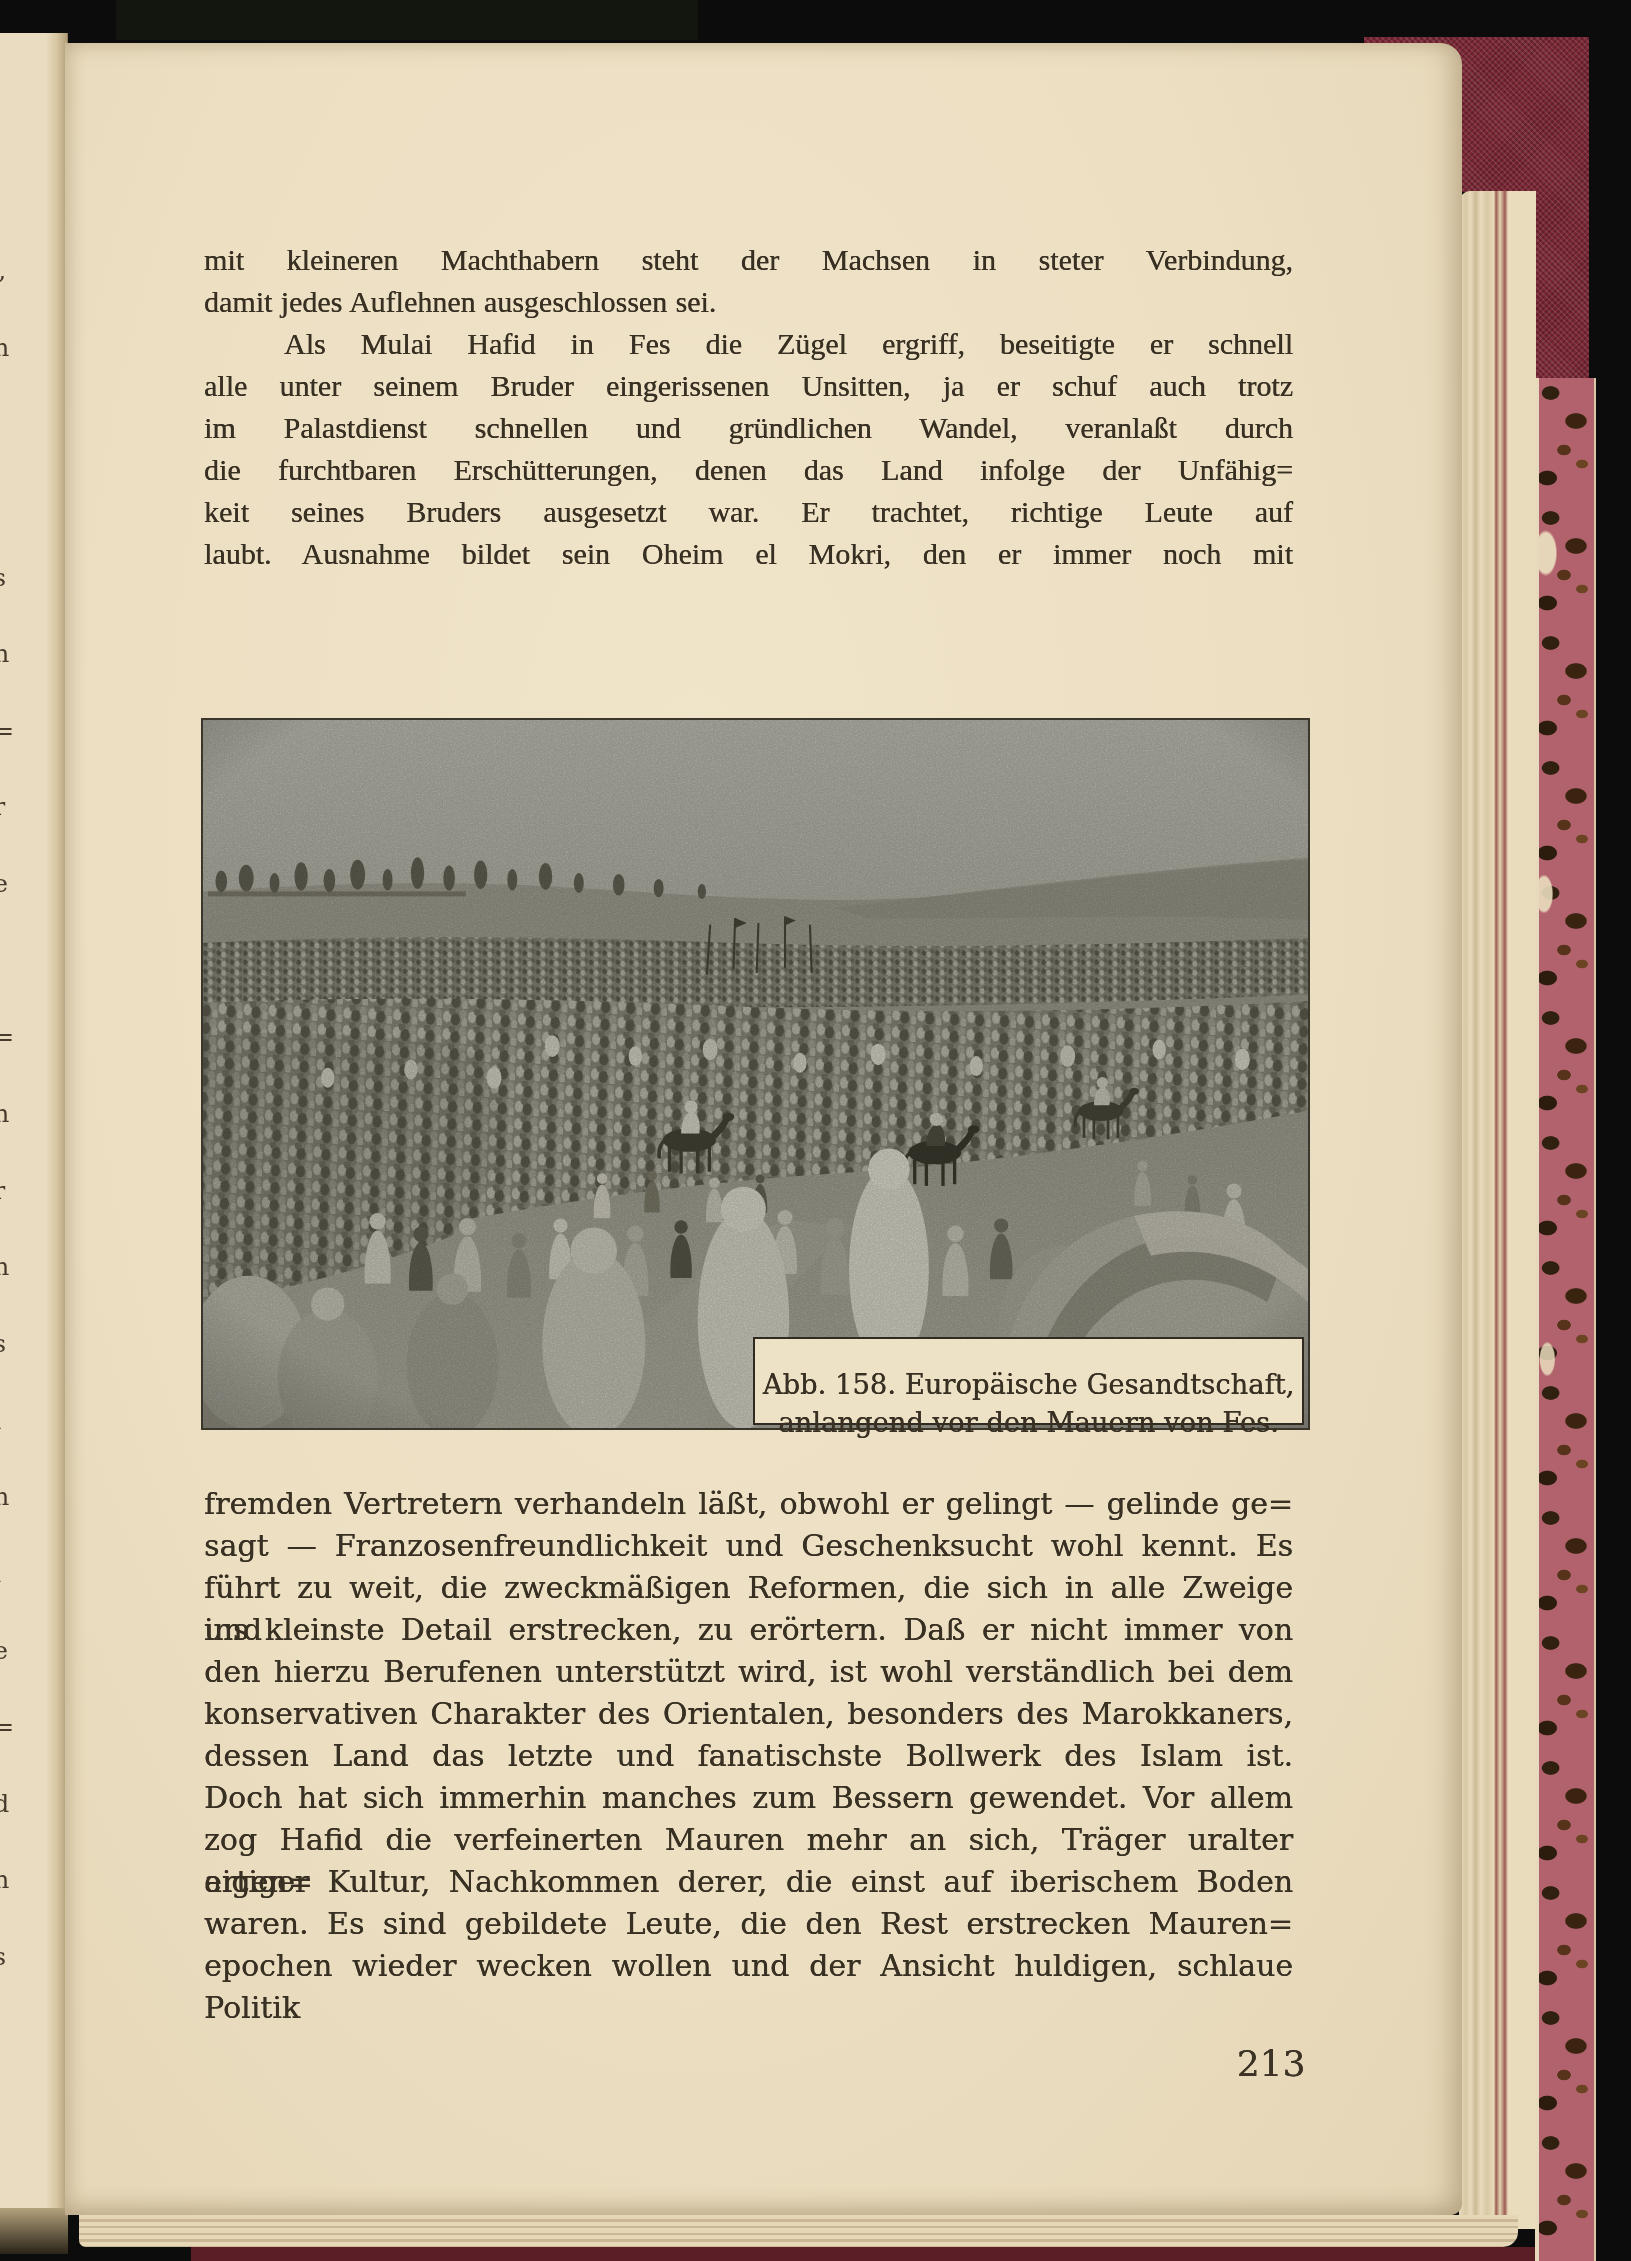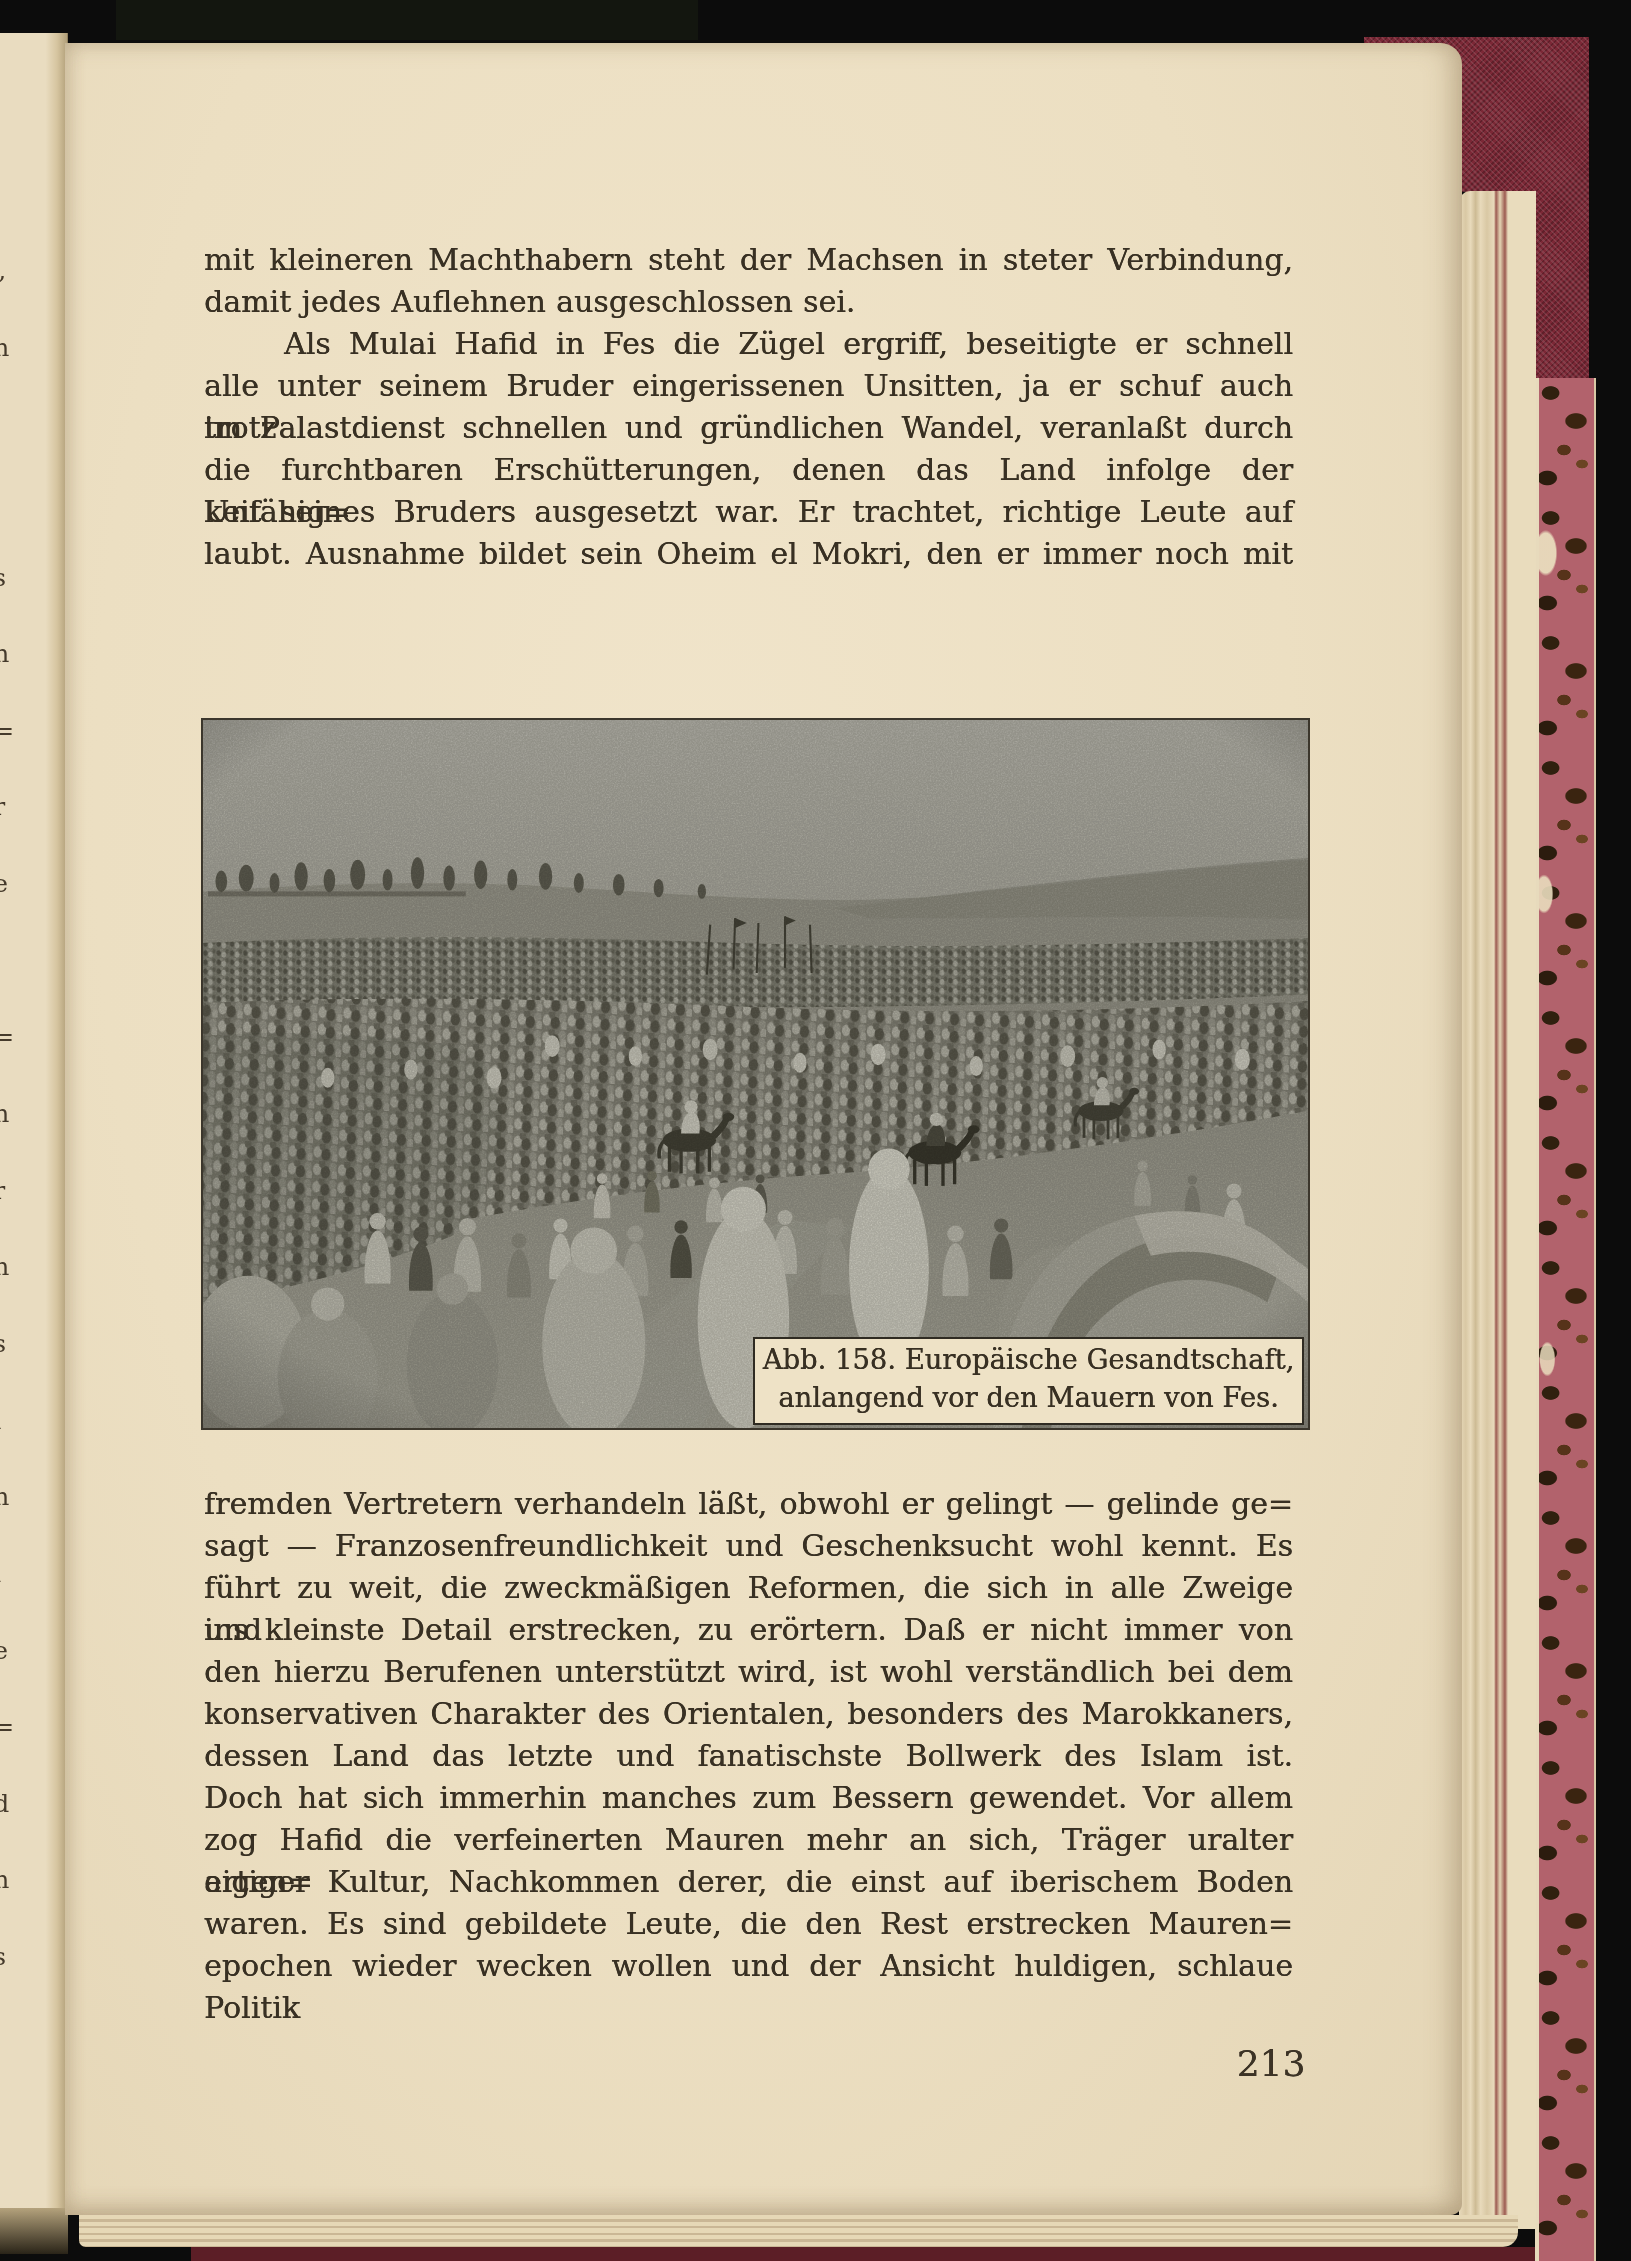--- a/index.html
+++ b/index.html
@@ -54,31 +54,31 @@
   .page{position:absolute;left:65px;top:43px;width:1397px;height:2172px;z-index:4;
     background:radial-gradient(ellipse at 45% 35%, #f0e4ca 0%, #ecdfc2 55%, #e4d5b5 100%);
     border-radius:0 21.6px 11.6px 0;
     box-shadow:inset -13.3px 0 25px rgba(120,95,60,.25), inset 0 -10px 20px rgba(120,95,60,.18),
                inset 8.3px 0 15px rgba(120,95,60,.10);}
   .para{position:absolute;width:1089px;left:139px;color:#383023;font-size:30px;line-height:42px;
         word-spacing:0.8px;text-shadow:0.3px 0 0 currentColor;}
   .para .line{text-align:justify;text-align-last:justify;height:42px;white-space:normal;}
   .para .line.endline{text-align-last:left;}
   .para .line.ind{text-indent:80px;}
-  .para1{top:196px;}
+  .para1{top:196px;font-family:Liberation Serif, serif;}
   .para2{top:1440px;}
 
   
   .photo{position:absolute;left:136px;top:675px;width:1105px;height:708px;border:2.5px solid #3b362c;
          box-sizing:content-box;background:#a8a9a1;}
   .photo svg{display:block;width:100%;height:100%;}
 
   .caption-box{position:absolute;left:688px;top:1294px;width:551px;height:88px;z-index:5;
     background:#eee2c6;border:2.5px solid #2f2b22;box-sizing:border-box;
-    color:#383023;font-size:27.4px;line-height:38px;text-align:center;padding-top:2px;
+    color:#383023;font-size:27.4px;line-height:38px;text-align:center;padding-top:27px;
     text-shadow:0.3px 0 0 currentColor;}
 
   .page-number{position:absolute;left:1152px;top:2000px;width:108px;text-align:center;
     font-size:36px;color:#3c3326;text-shadow:0.3px 0 0 currentColor;}
 </style>
 </head>
 <body>
 
 <div class="stage">
   <div class="spine-shadow"></div>

